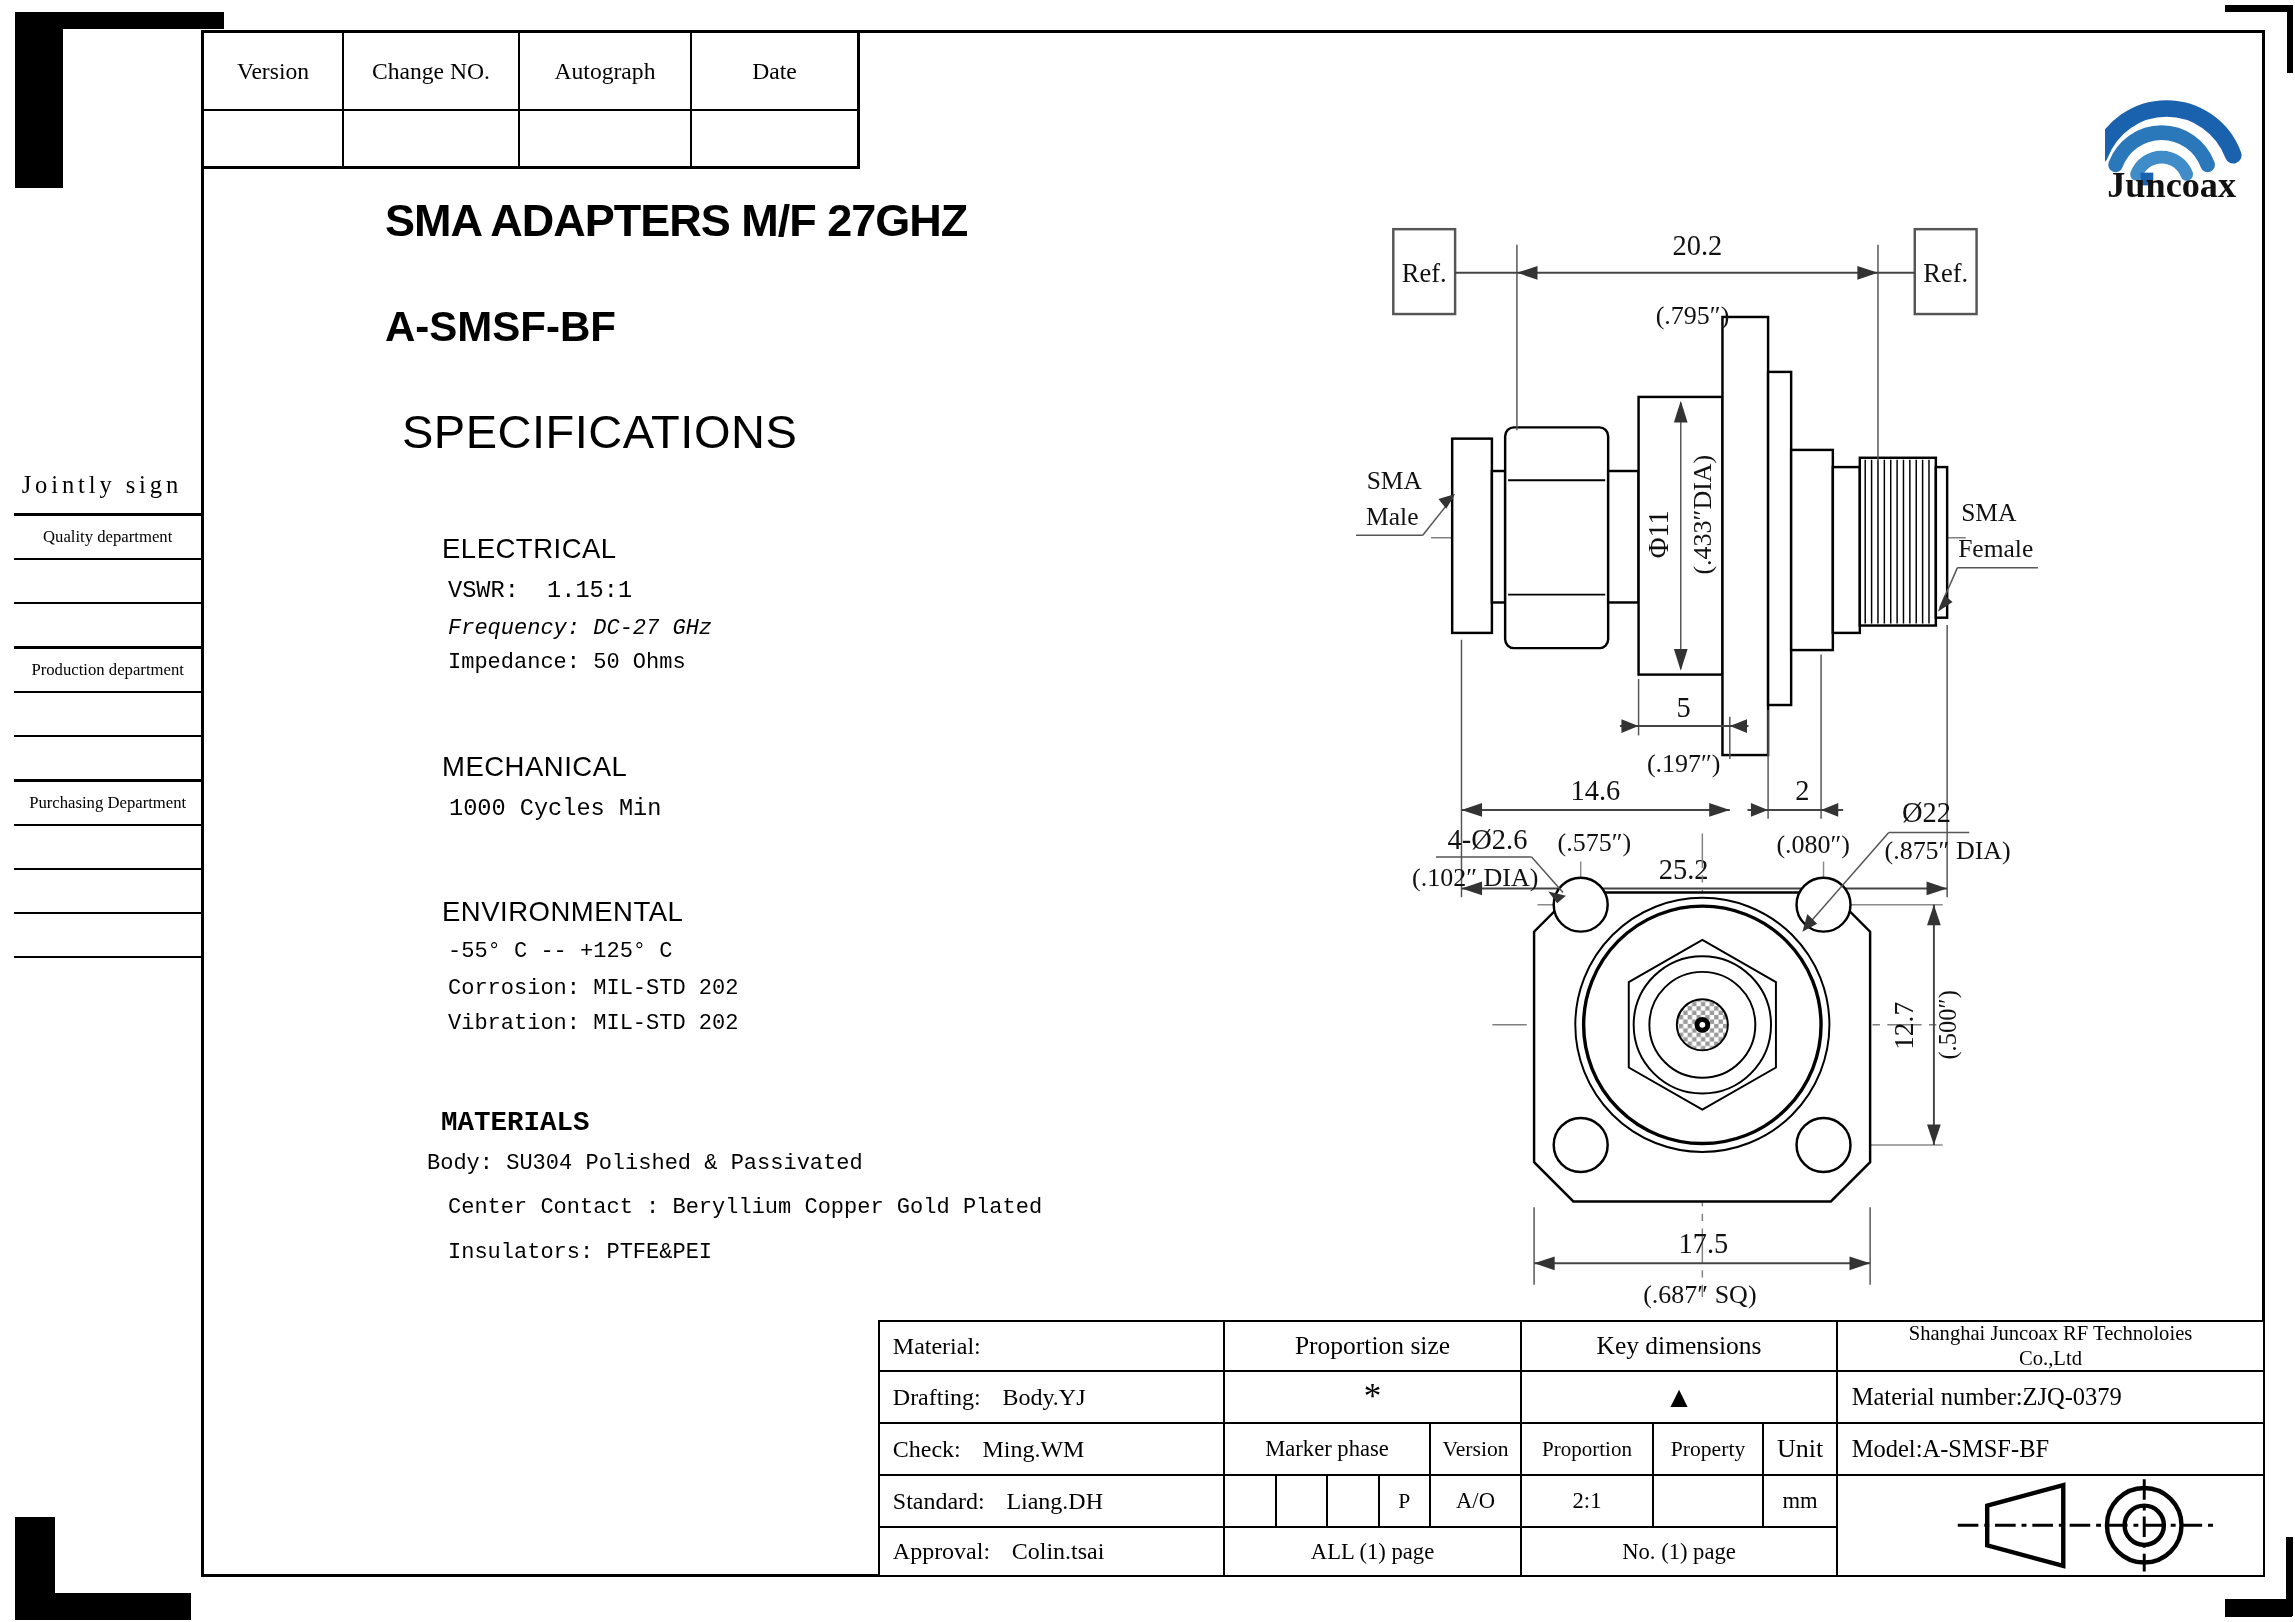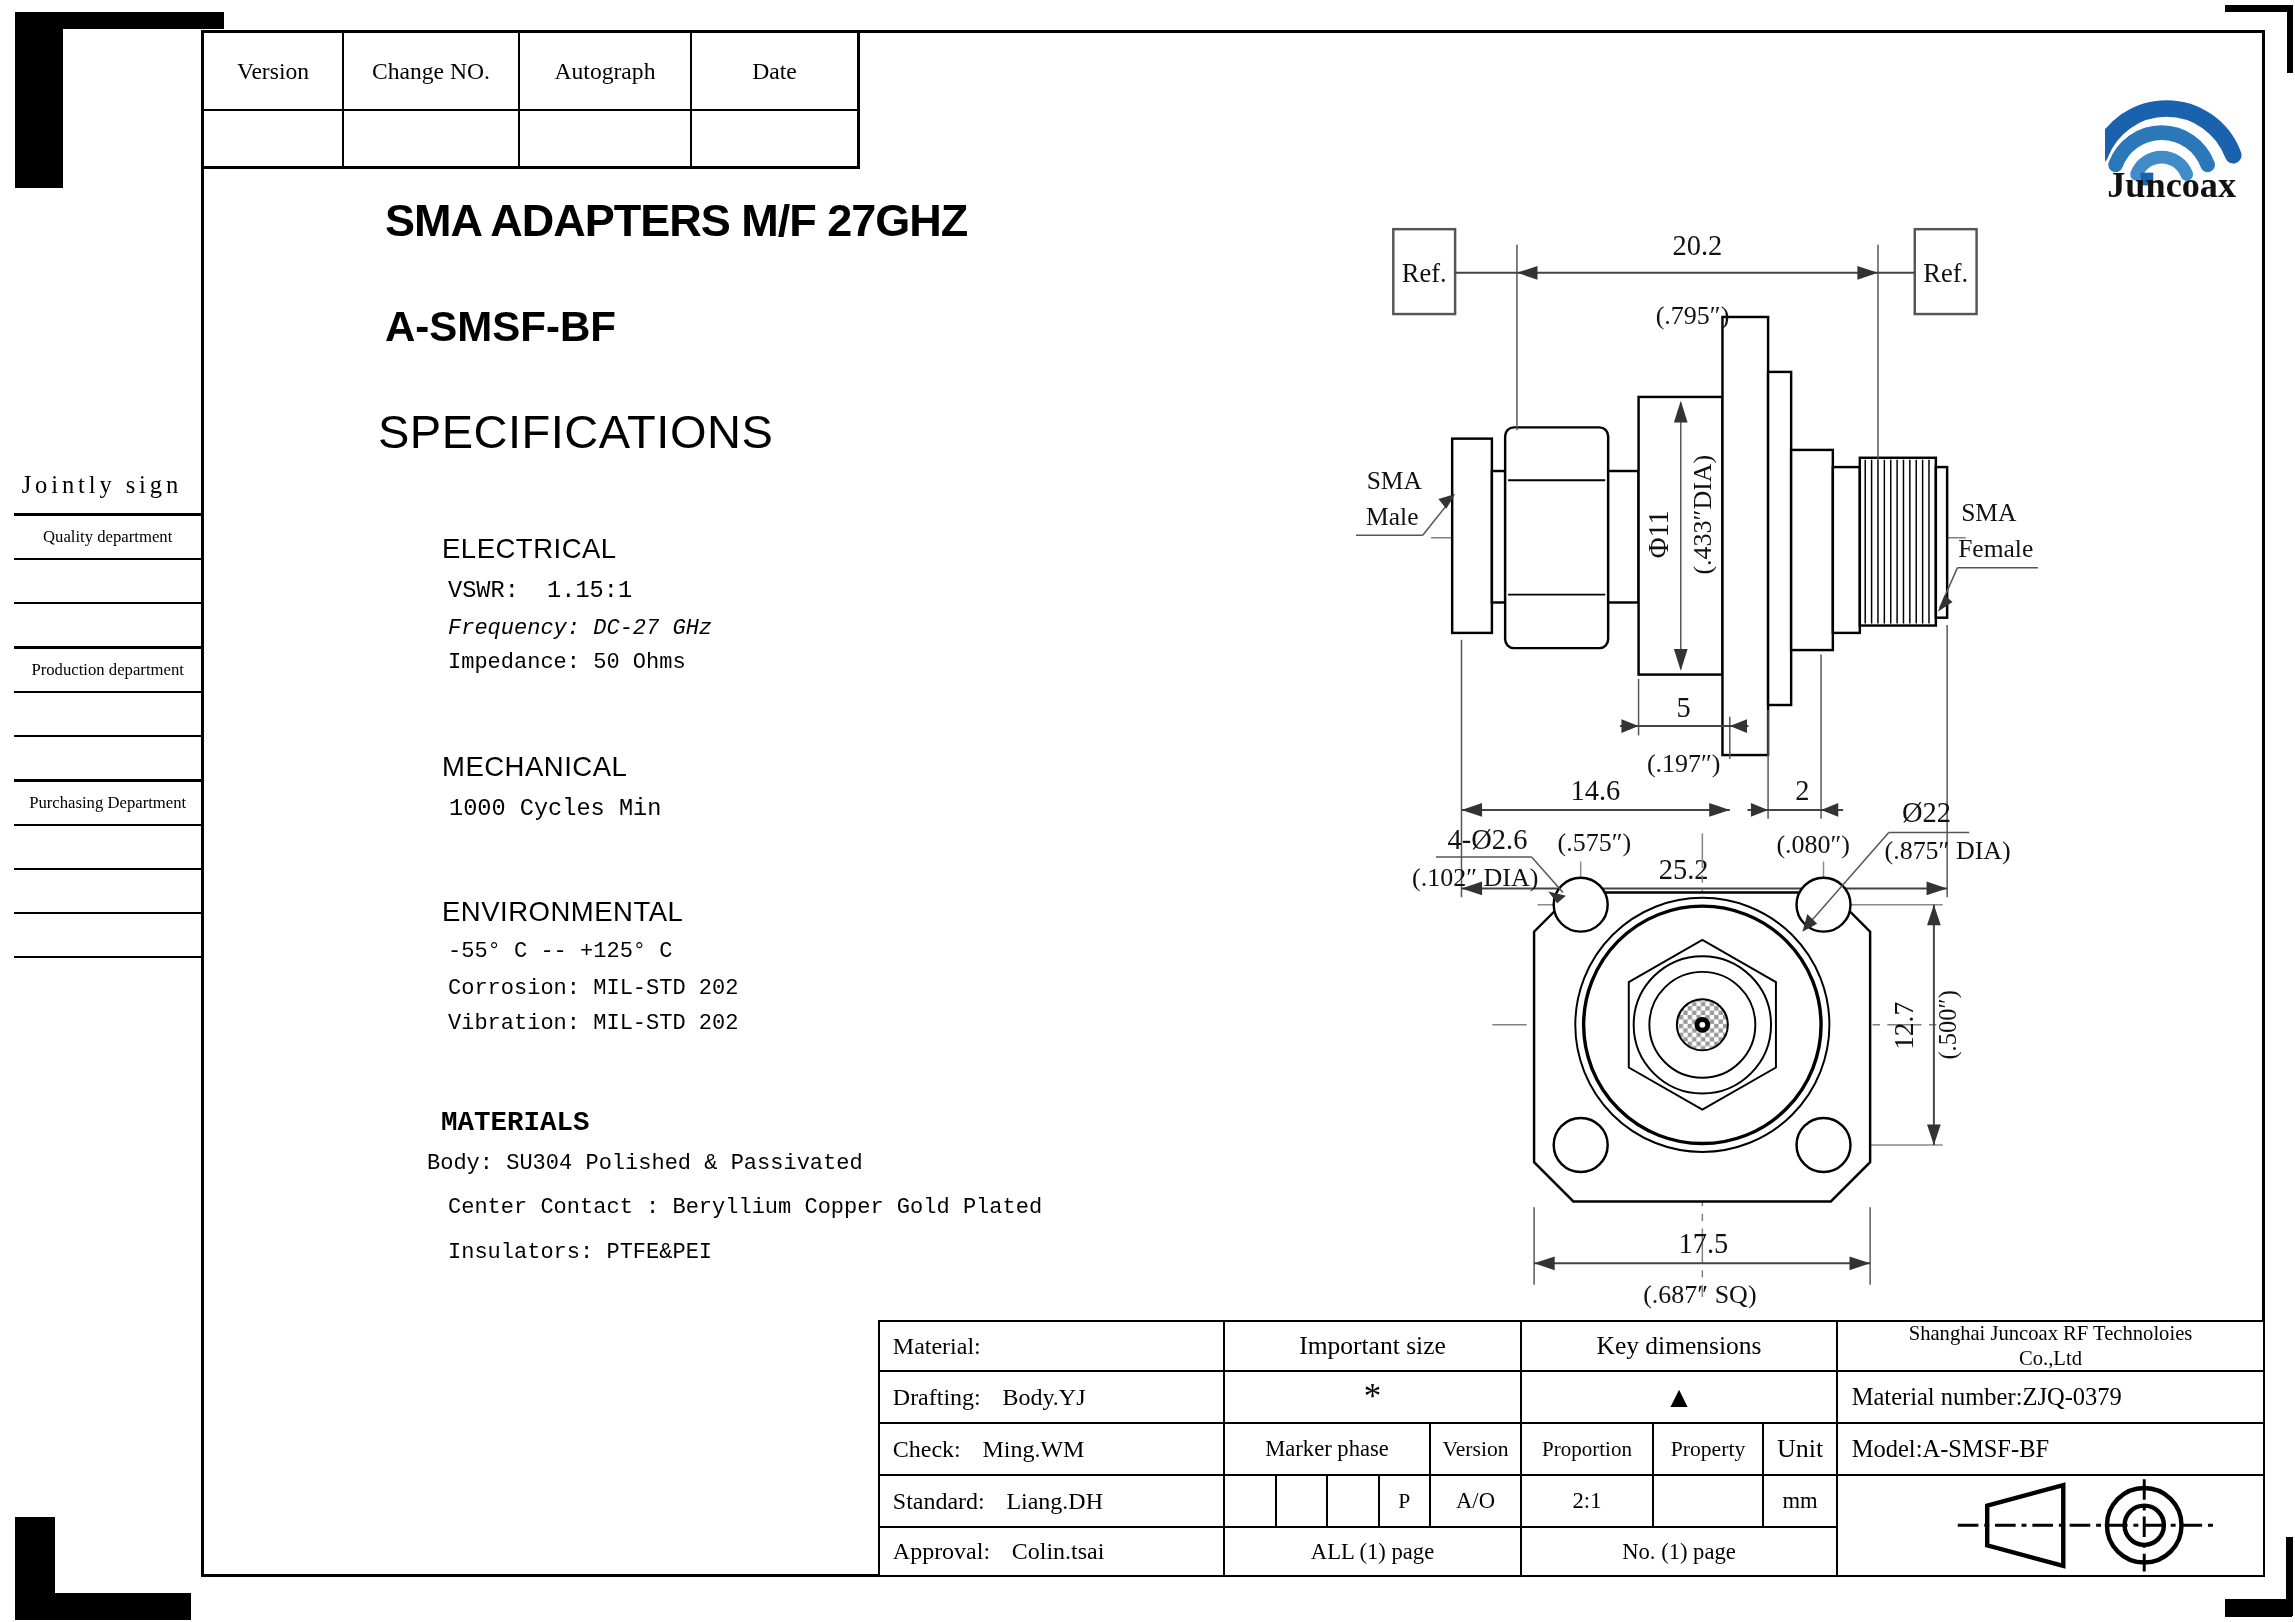--- a/index.html
+++ b/index.html
@@ -74,21 +74,21 @@
   <div class="row"></div>
   <div class="row sep"></div>
   <div class="row">Purchasing Department</div>
   <div class="row"></div>
   <div class="row"></div>
   <div class="row"></div>
 </div>
 
 <div class="abs h-product" style="left:385px;top:195px;">SMA ADAPTERS M/F 27GHZ</div>
 <div class="abs h-model" style="left:385px;top:303px;">A-SMSF-BF</div>
-<div class="abs h-spec" style="left:378px;top:404px;text-align:center;">SPECIFICATIONS</div>
+<div class="abs h-spec" style="left:402px;top:404px;text-align:center;">SPECIFICATIONS</div>
 
 <div class="abs sec" style="left:442px;top:533px;">ELECTRICAL</div>
 <div class="abs spec" style="left:448px;top:577px;font-size:23.6px;">VSWR:  1.15:1</div>
 <div class="abs spec" style="left:448px;top:616px;font-style:italic;">Frequency: DC-27 GHz</div>
 <div class="abs spec" style="left:448px;top:650px;">Impedance: 50 Ohms</div>
 
 <div class="abs sec" style="left:442px;top:751px;">MECHANICAL</div>
 <div class="abs spec" style="left:449px;top:795px;font-size:23.6px;">1000 Cycles Min</div>
 
 <div class="abs sec" style="left:442px;top:896px;">ENVIRONMENTAL</div>
@@ -269,21 +269,21 @@
   <polygon class="arw" points="3810,2576 3768,2562 3768,2590"></polygon>
   <text class="dt" x="3470" y="2556" text-anchor="middle">17.5</text>
   <text class="ds" x="3463" y="2656" text-anchor="middle">(.687″ SQ)</text>
 </svg>
 
 <div class="tb">
 
   <div class="c lab">
       <span>Material:</span>
     </div>
-  <div class="c" style="grid-column:2/4;font-size:25.5px;">Important size</div>
+  <div class="c" style="grid-column:2/4;font-size:25.5px;">Proportion size</div>
   <div class="c" style="grid-column:4/7;font-size:25.5px;">Key dimensions</div>
   <div class="c lc" style="flex-direction:column;font-size:20.6px;line-height:1.2;">
     <span>Shanghai Juncoax RF Technoloies</span>
     <span>Co.,Ltd</span>
   </div>
 
   <div class="c lab">
     <span>Drafting:</span>
     <span>Body.YJ</span>
   </div>

